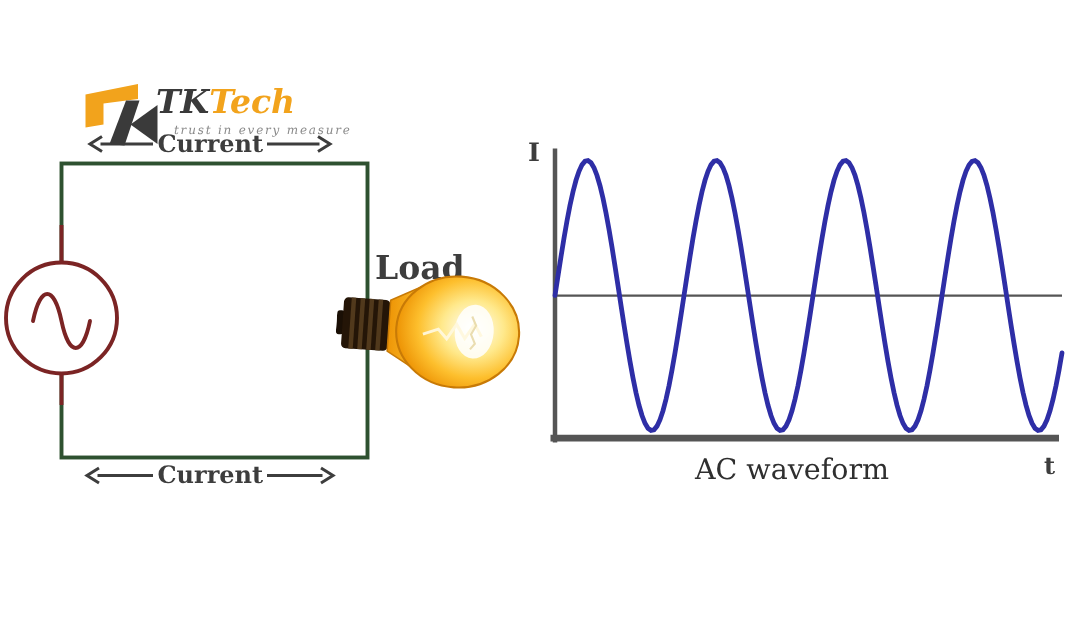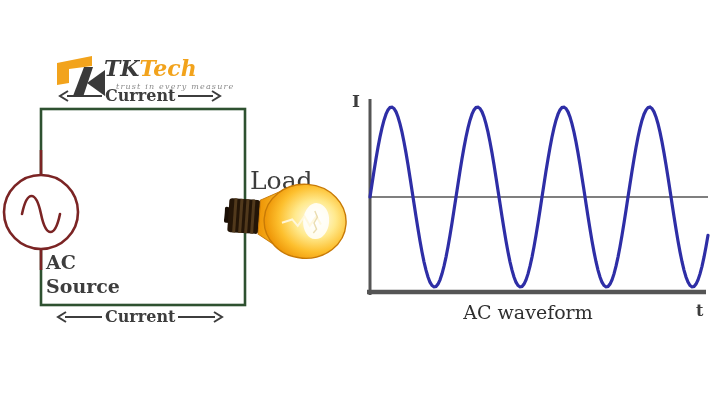--- a/index.html
+++ b/index.html
@@ -31,21 +31,21 @@
     font-family:"DejaVu Serif", serif;line-height:20px;white-space:nowrap;
   }
   
   .src-label{
     position:absolute;left:46px;top:250px;z-index:2;
     font-weight:bold;font-size:19px;line-height:24px;color:var(--text-dark);
     font-family:"DejaVu Serif", serif;
   }
   .load-label{
     position:absolute;left:250px;top:166px;z-index:2;
-    font-weight:normal;font-size:25px;color:var(--text-dark);
+    font-weight:bold;font-size:22px;color:var(--text-dark);
     font-family:"DejaVu Serif", serif;
   }
   .bulb-wrap{
     position:absolute;left:224px;top:181px;width:124px;height:82px;z-index:4;
     transform:rotate(4deg);
   }
   svg text{font-family:"DejaVu Serif", serif;}
 </style>
 </head>
 <body>
@@ -90,24 +90,20 @@
       <line x1="9" y1="7" x2="46" y2="7" stroke="var(--text-dark)" stroke-width="2"></line>
       <polyline points="10,2 2,7 10,12" fill="none" stroke="var(--text-dark)" stroke-width="2"></polyline>
     </svg>
     <span class="txt">Current</span>
     <svg width="46" height="14" viewBox="0 0 46 14">
       <line x1="0" y1="7" x2="37" y2="7" stroke="var(--text-dark)" stroke-width="2"></line>
       <polyline points="36,2 44,7 36,12" fill="none" stroke="var(--text-dark)" stroke-width="2"></polyline>
     </svg>
   </div>
 
-  <div class="src-label">
-    <div>AC</div>
-    <div>Source</div>
-  </div>
   <div class="load-label">Load</div>
 
   <div class="bulb-wrap">
     <svg width="124" height="82" viewBox="0 0 124 82">
       <defs>
         <radialGradient id="glassGrad" cx="0.62" cy="0.46" r="0.72">
           <stop offset="0" style="stop-color:var(--bulb-core)"></stop>
           <stop offset="0.35" style="stop-color:#ffe98c"></stop>
           <stop offset="0.62" style="stop-color:var(--bulb-gold)"></stop>
           <stop offset="0.85" style="stop-color:var(--bulb-amber)"></stop>

